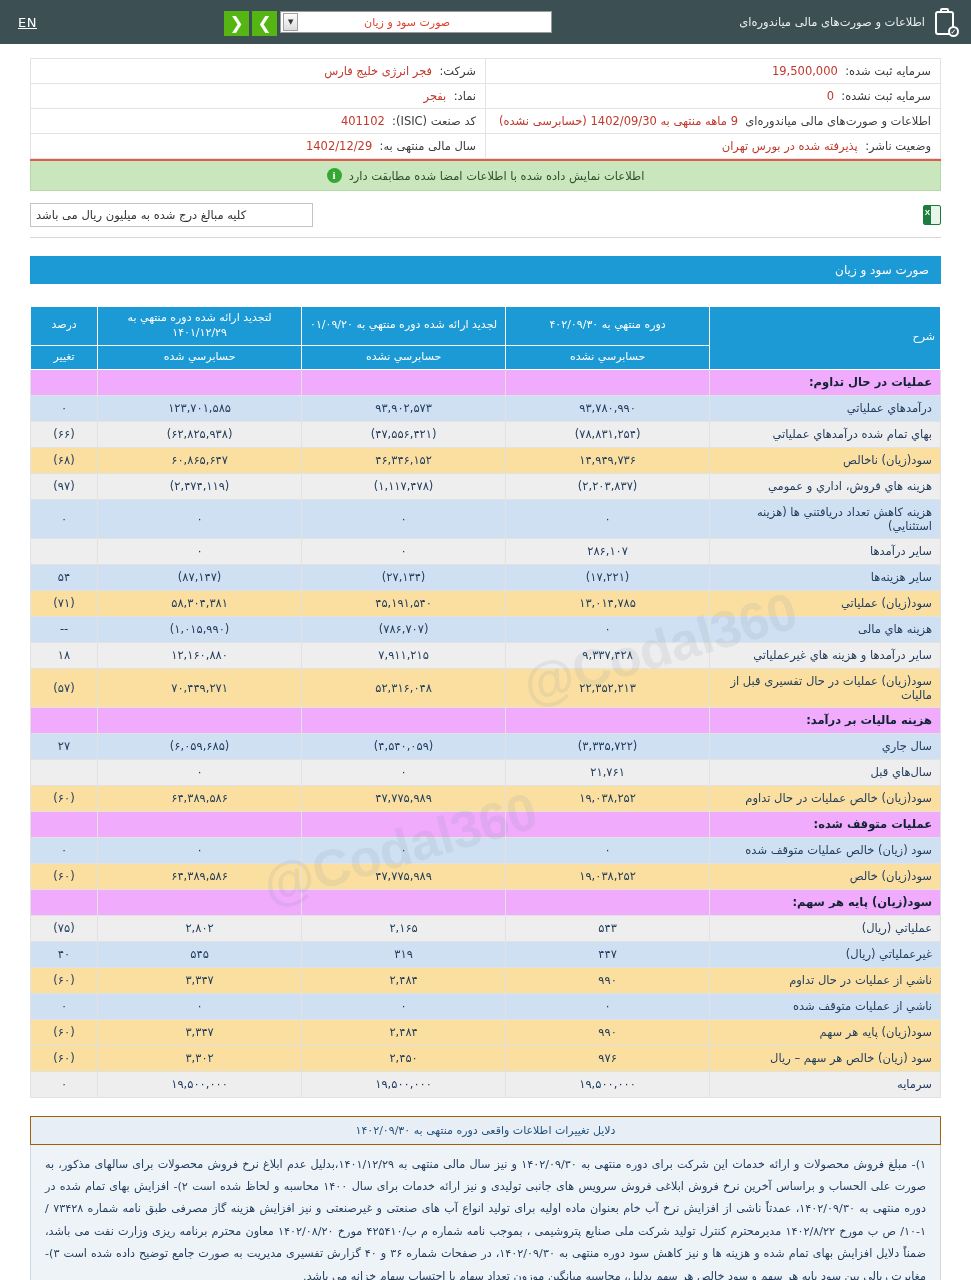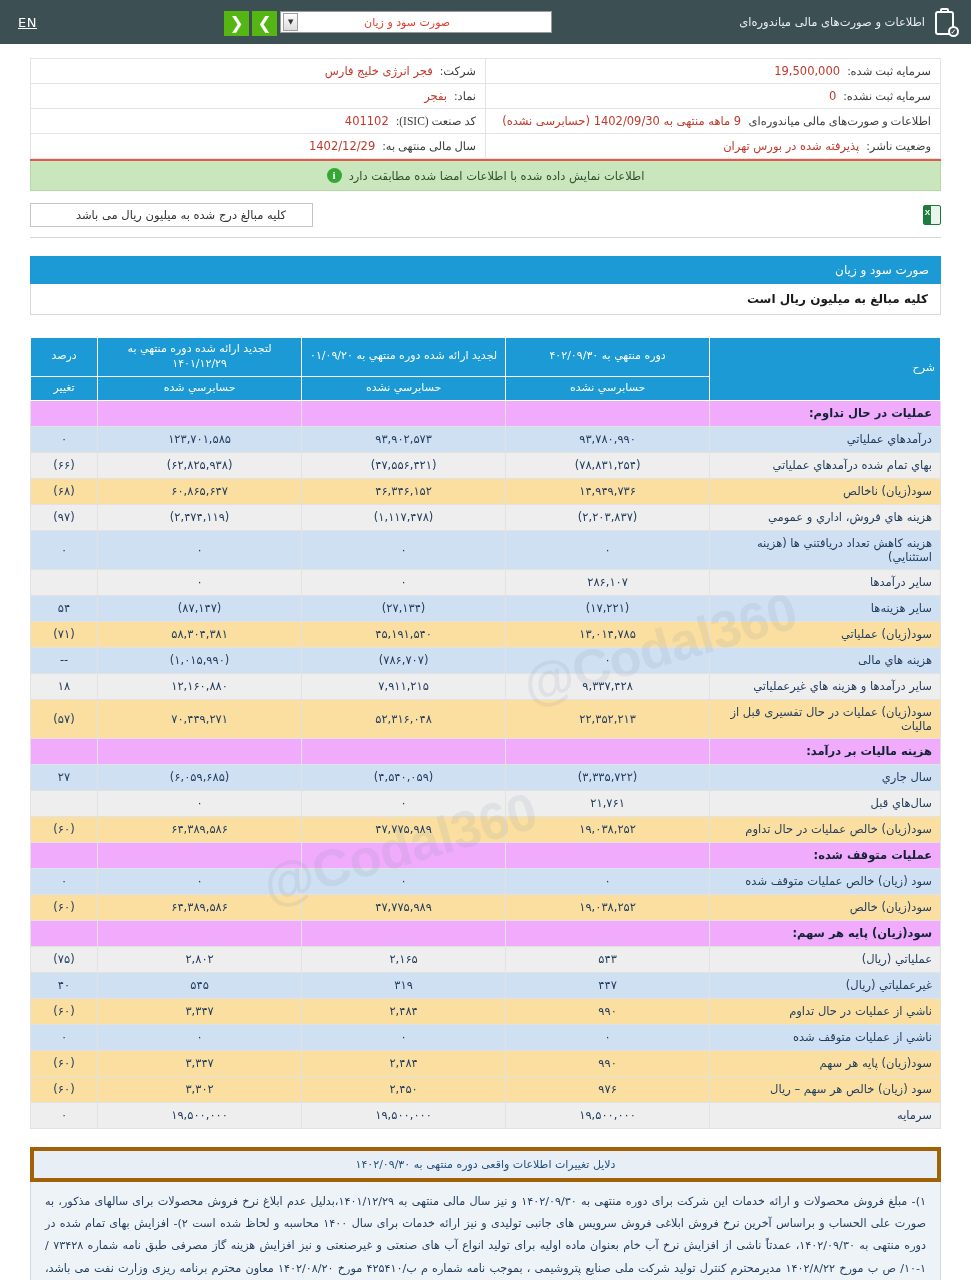--- a/index.html
+++ b/index.html
@@ -130,21 +130,21 @@
     border: 1px solid #e3e3e3;
     padding: 5px 9px;
     font-size: 11.5px;
     height: 24px;
     color: #333;
     vertical-align: middle;
   }
   .info-table td.lbl-cell {
     width: 50%;
   }
-  .info-lbl { color: #3c3c3c; font-family: Liberation Serif, serif; }
+  .info-lbl { color: #3c3c3c; }
   .info-val { color: #c0392b; }
 
   .redline {
     height: 2px;
     background: #e05b4a;
     width: 100%;
   }
   .green-note {
     background: #c9e6bd;
     border: 1px solid #b5d9a6;
@@ -176,23 +176,23 @@
     align-items: center;
     justify-content: space-between;
     margin-top: 12px;
     padding-bottom: 10px;
   }
   .rial-box {
     border: 1px solid #c4c4c4;
     background: #ffffff;
     font-size: 11.5px;
     color: #333;
-    padding: 4px 26px;
+    padding: 4px 5px;
     min-width: 283px;
-    text-align: right;
+    text-align: left;
   }
   .excel-icon {
     width: 18px; height: 20px;
     border: 1px solid #1c7a3e;
     background: #e9f4ea;
     position: relative;
     border-radius: 2px;
   }
   .excel-icon::before {
     content: "";
@@ -269,21 +269,21 @@
   tr.r-gray  td { background: #eeeeee; }
   tr.r-amber td { background: #fbdfa0; }
   tr.r-amber td.col-desc { font-weight: normal; }
 
   .neg { color: #e0262a; }
 
   
   .notes { margin-top: 18px; }
   .note-head {
     background: #e7eef5;
-    border: 4px solid #a16207;
+    border: 1px solid #a16207;
     color: #22527d;
     font-size: 11px;
     padding: 7px 28px;
     text-align: center;
   }
   .note-body {
     background: #eef3f8;
     border: 1px solid #cfd9e4;
     border-top: none;
     color: #1f3b5c;
@@ -392,21 +392,20 @@
 
   <div class="excel-row">
     <div class="excel-icon"></div>
     <div class="rial-box">کلیه مبالغ درج شده به میلیون ریال می باشد</div>
   </div>
 
   <div class="hr-sep"></div>
 
   <div class="section-wrap">
     <div class="blue-bar">صورت سود و زیان</div>
-    <div class="white-sub">کلیه مبالغ به میلیون ریال است</div>
   </div>
 
   <table class="fin-table">
     <thead>
       <tr>
         <th class="col-desc" rowspan="2">شرح</th>
         <th class="col-num">دوره منتهي به ۴۰۲/۰۹/۳۰</th>
         <th class="col-num">لجدید ارائه شده دوره منتهي به ۰۱/۰۹/۲۰</th>
         <th class="col-num">لتجدید ارائه شده دوره منتهي به ۱۴۰۱/۱۲/۲۹</th>
         <th class="col-pct">درصد</th>

